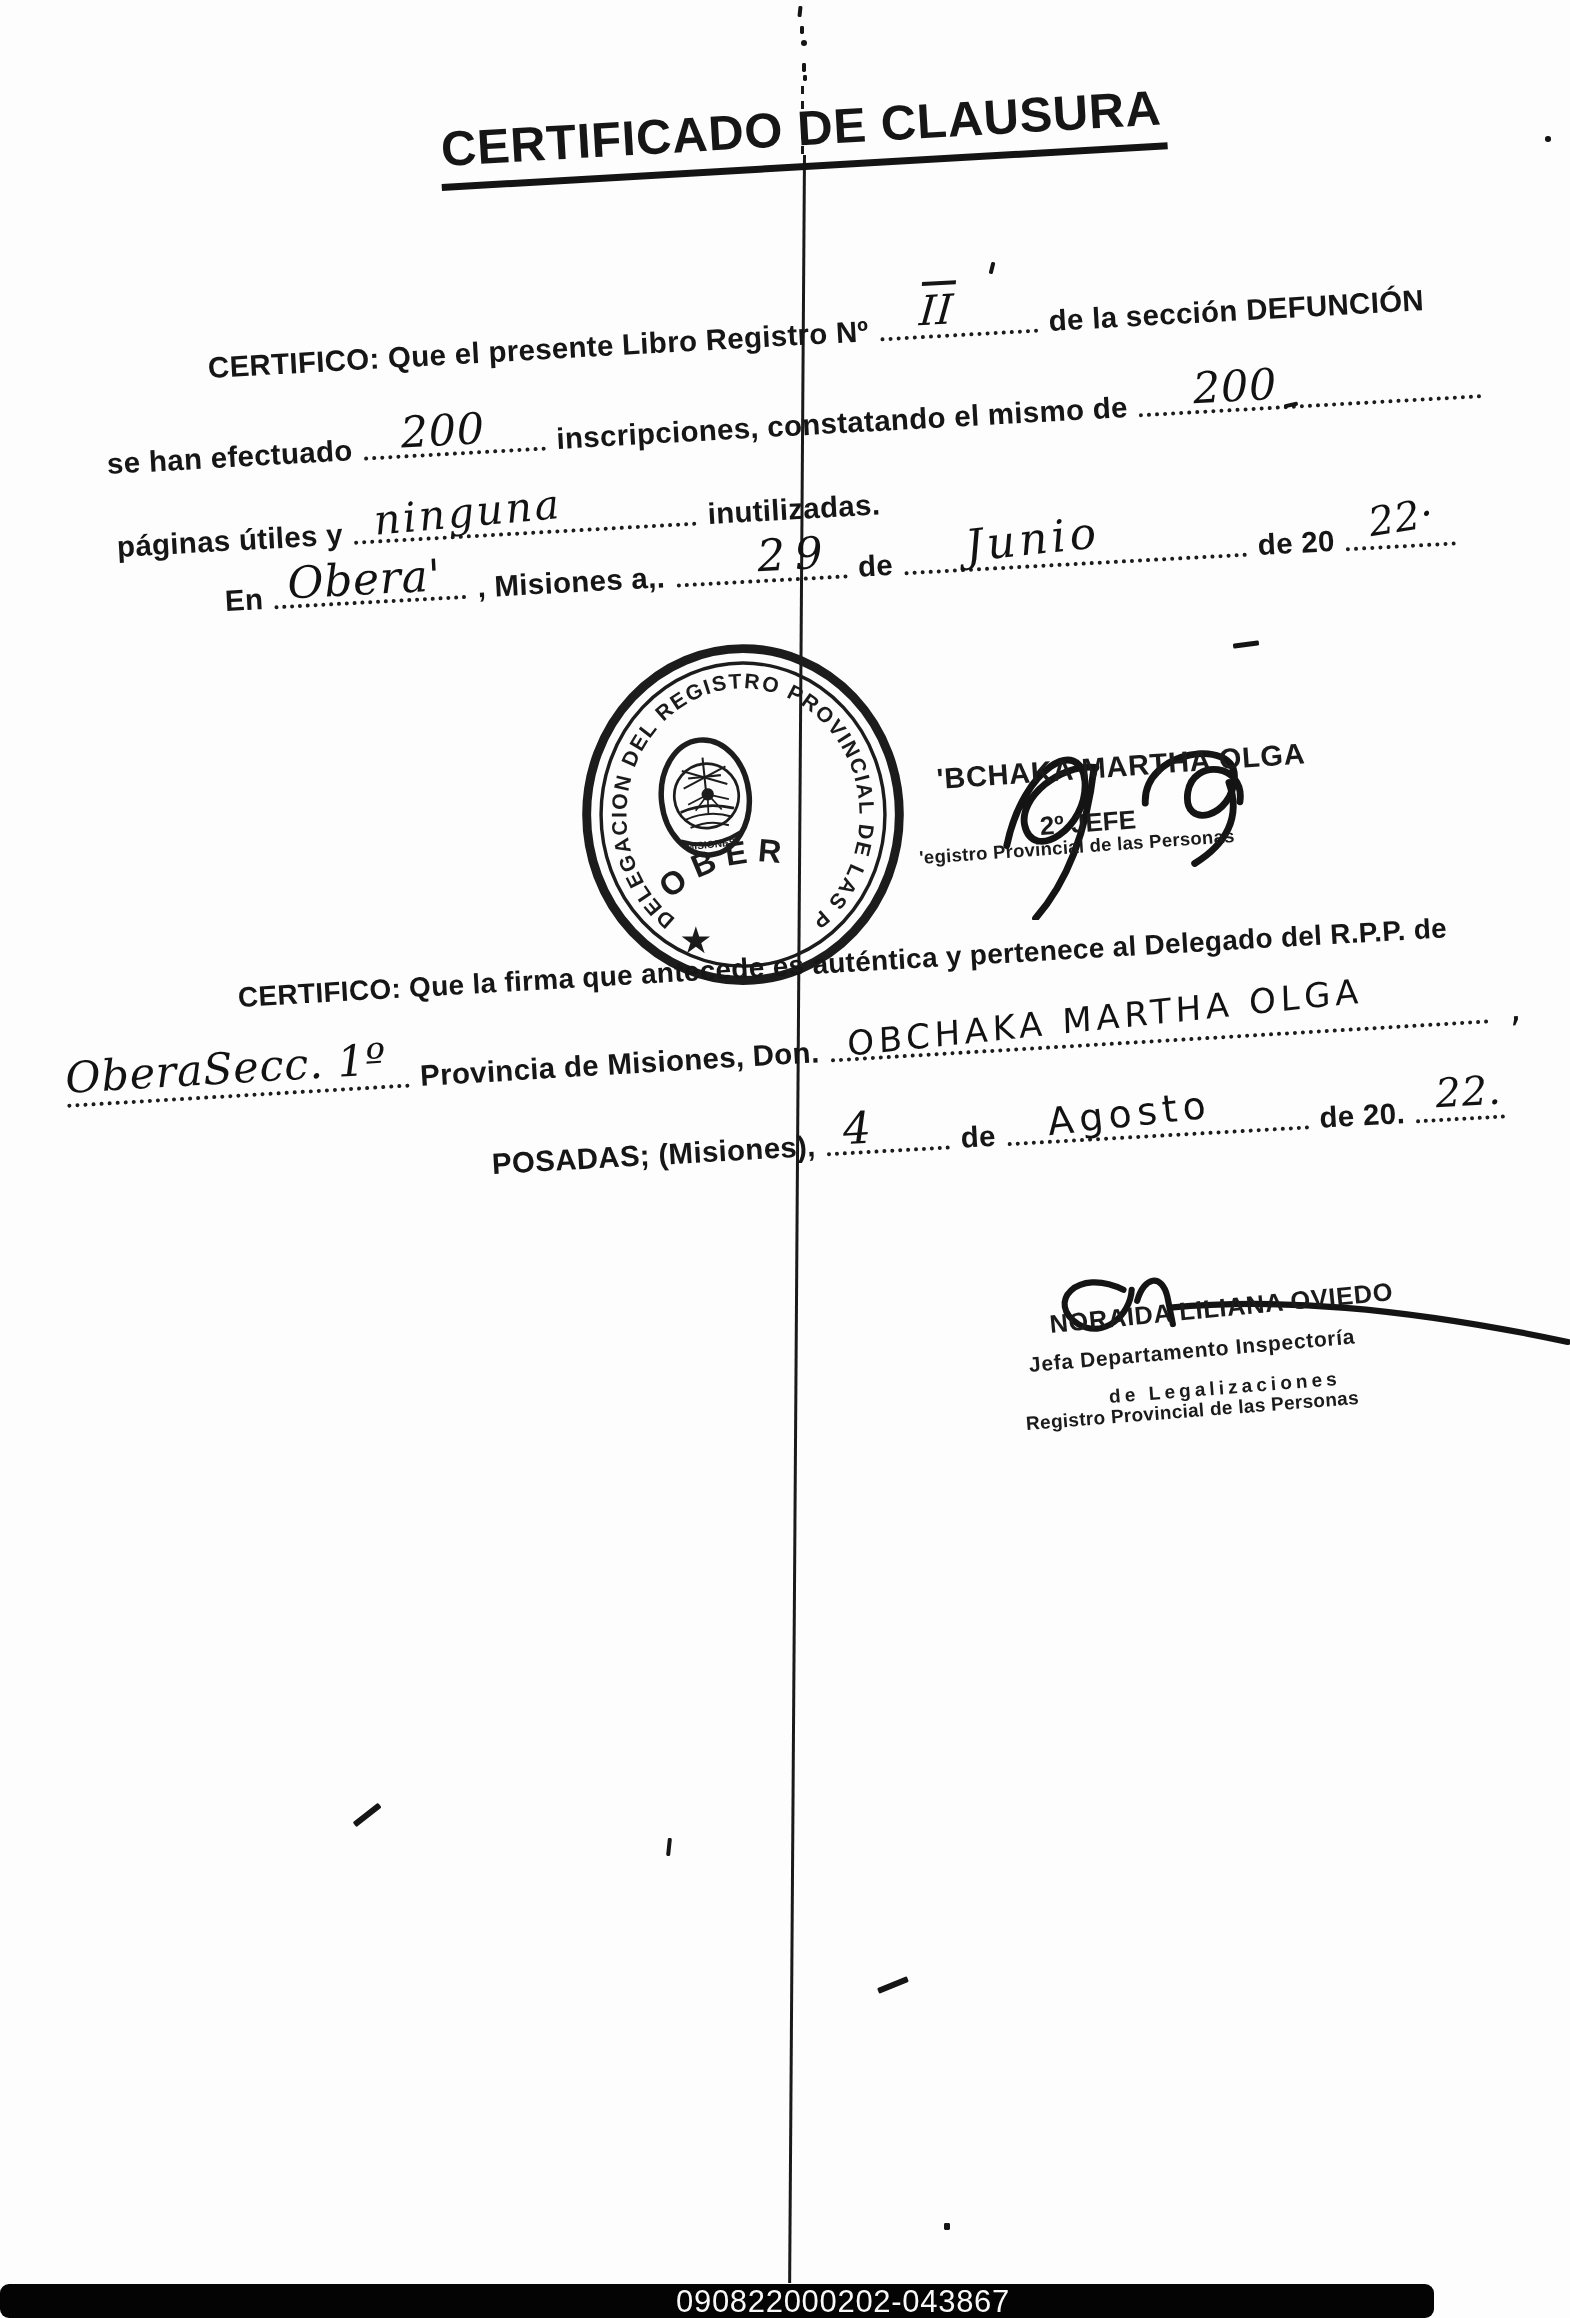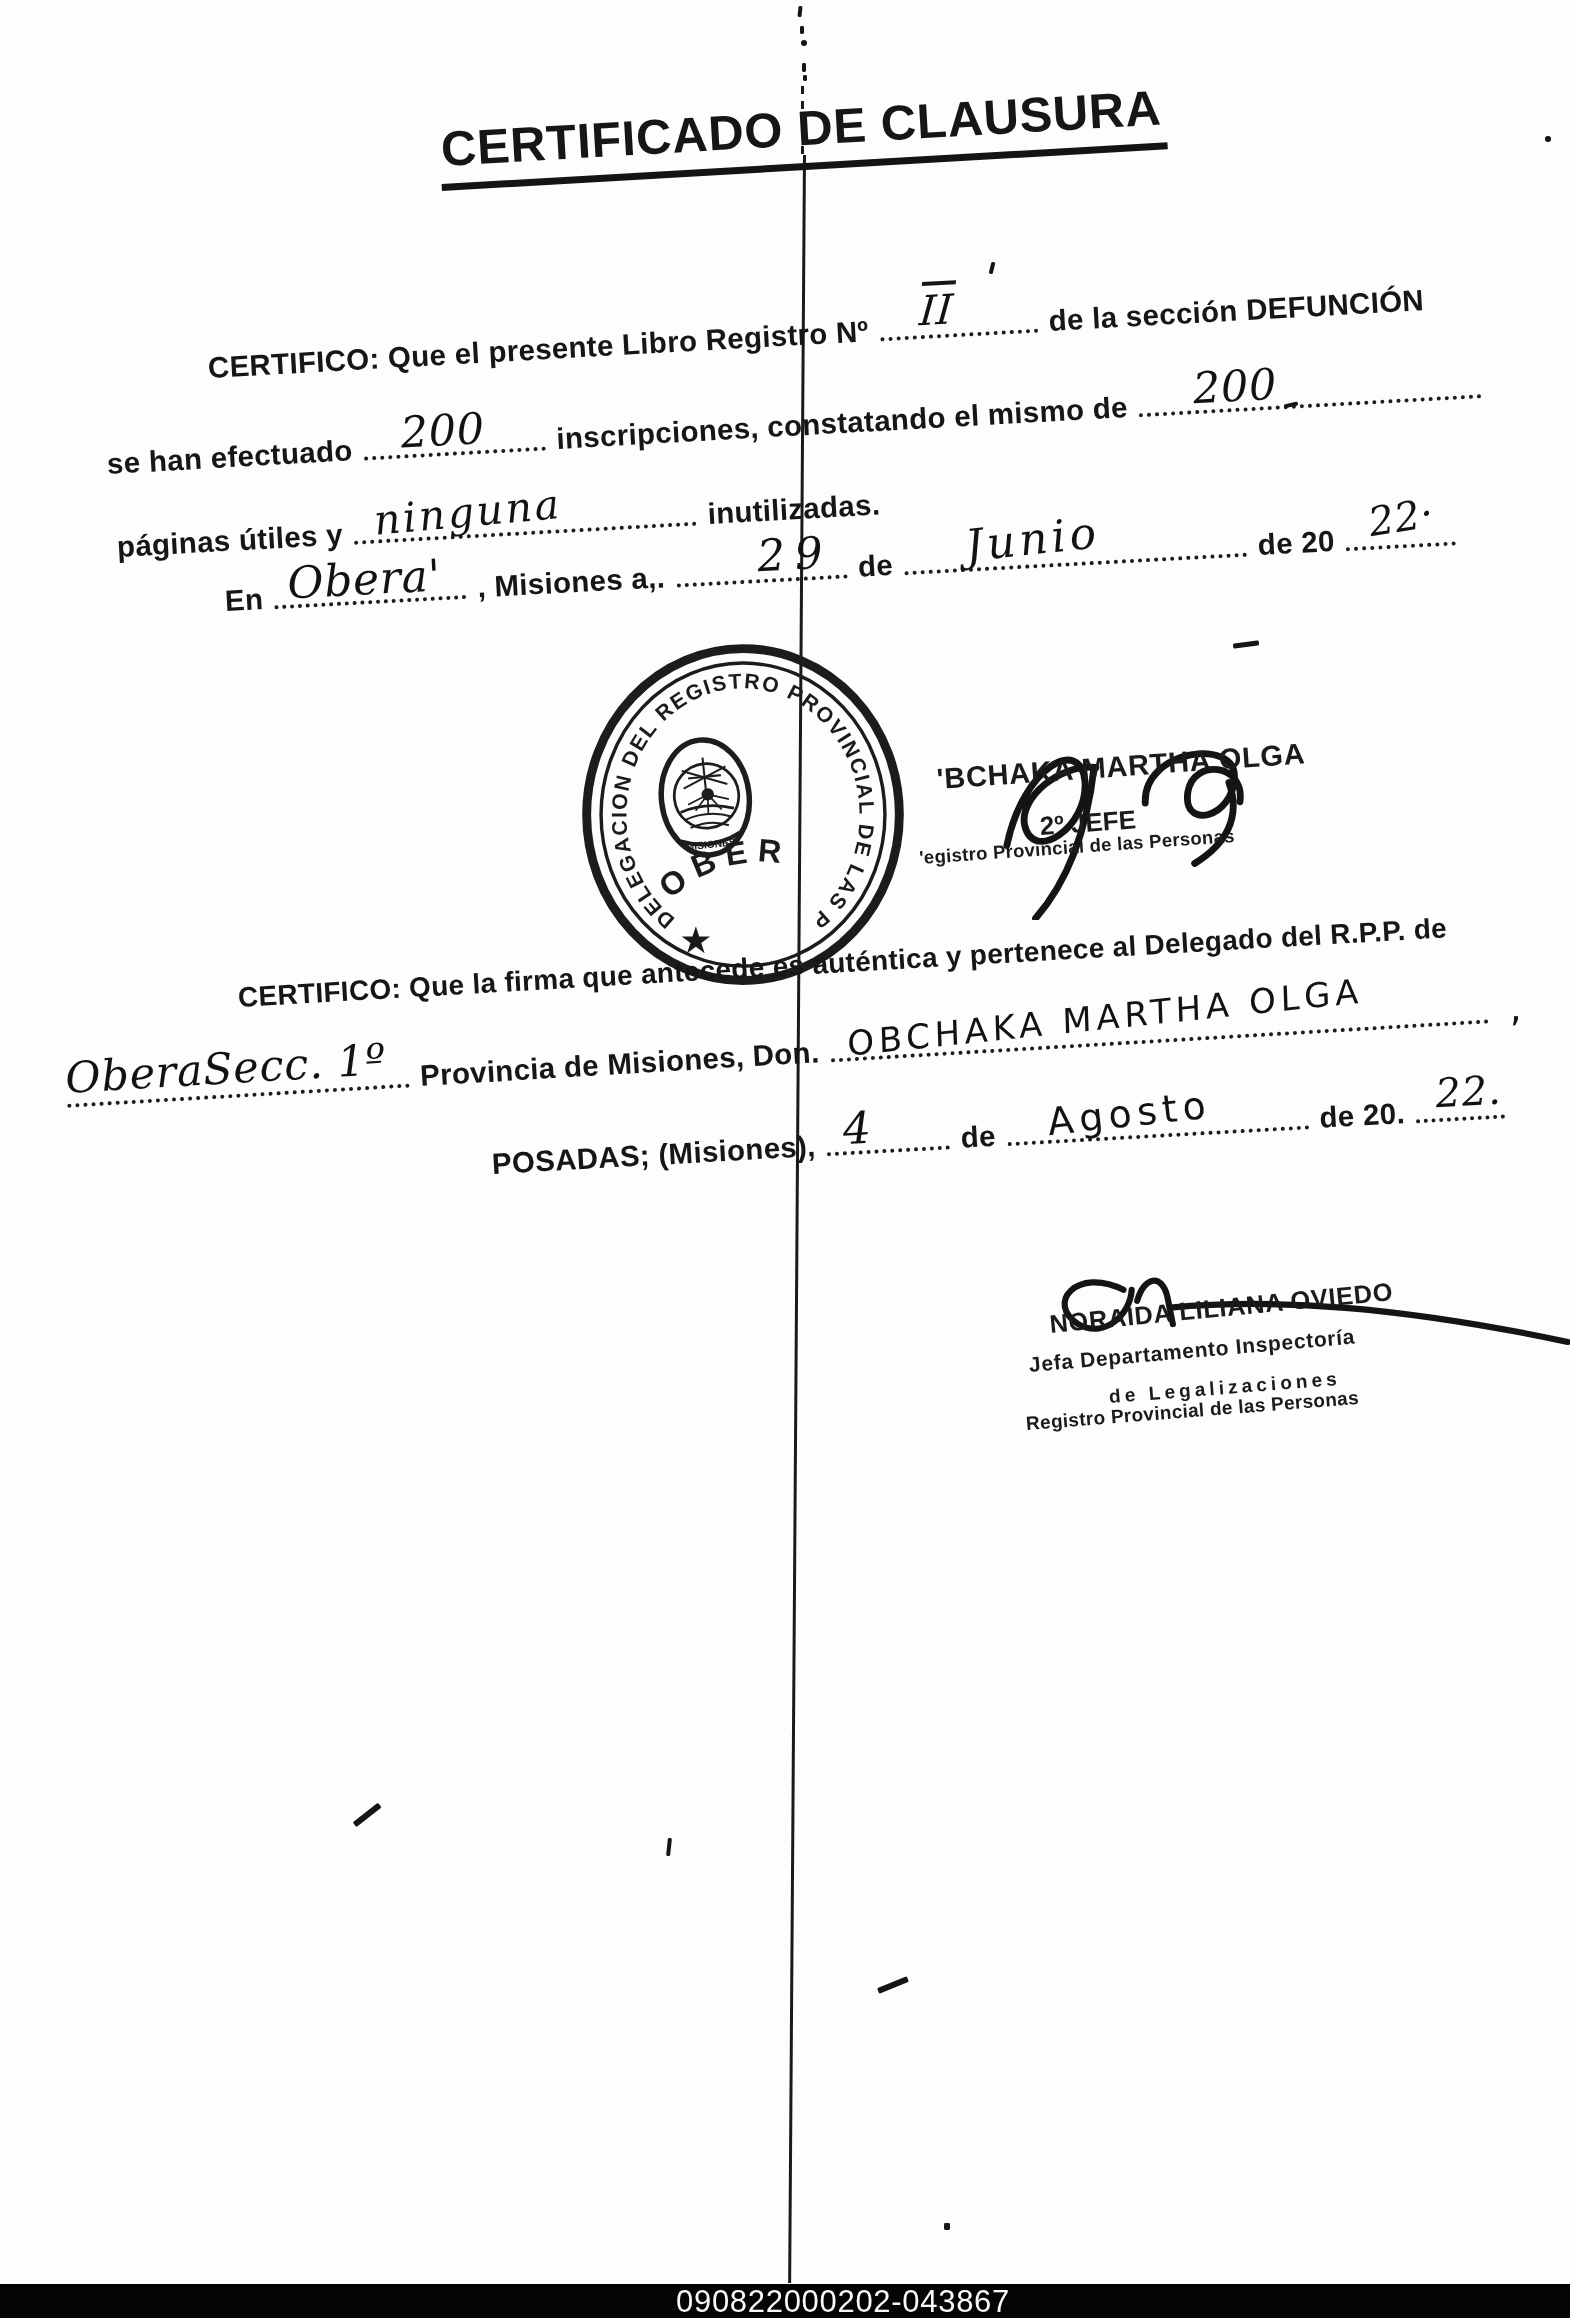--- a/index.html
+++ b/index.html
@@ -30,21 +30,21 @@
     border-bottom:7.5px solid #141414; padding:0 4.1px 6.9px 1.4px;
   }
   .stamp-text{position:absolute; white-space:nowrap; transform-origin:0 100%; color:#1b1b1b;}
   .foldline{position:absolute; background:#1a1a1a;}
   .vdash{
     position:absolute; width:3.4px;
     background-image:repeating-linear-gradient(#1a1a1a 0 8.2px, transparent 8.2px 15px);
   }
   .mark{position:absolute; background:#151515; border-radius:1.4px;}
   .footer-bar{
-    position:absolute; left:0; top:2284px; width:1570px; height:34px; background:#040404;
+    position:absolute; left:0; top:2284px; width:1434px; height:34px; background:#040404;border-radius:9px;
   }
   .footer-code{
     position:absolute; left:676px; top:3; color:#f8f8f8; font-size:31px;
     font-weight:400; letter-spacing:0.7px; font-family:"Liberation Sans",sans-serif;
   }
   svg text{font-family:"Liberation Sans",sans-serif;}
 </style>
 </head>
 <body>
 

